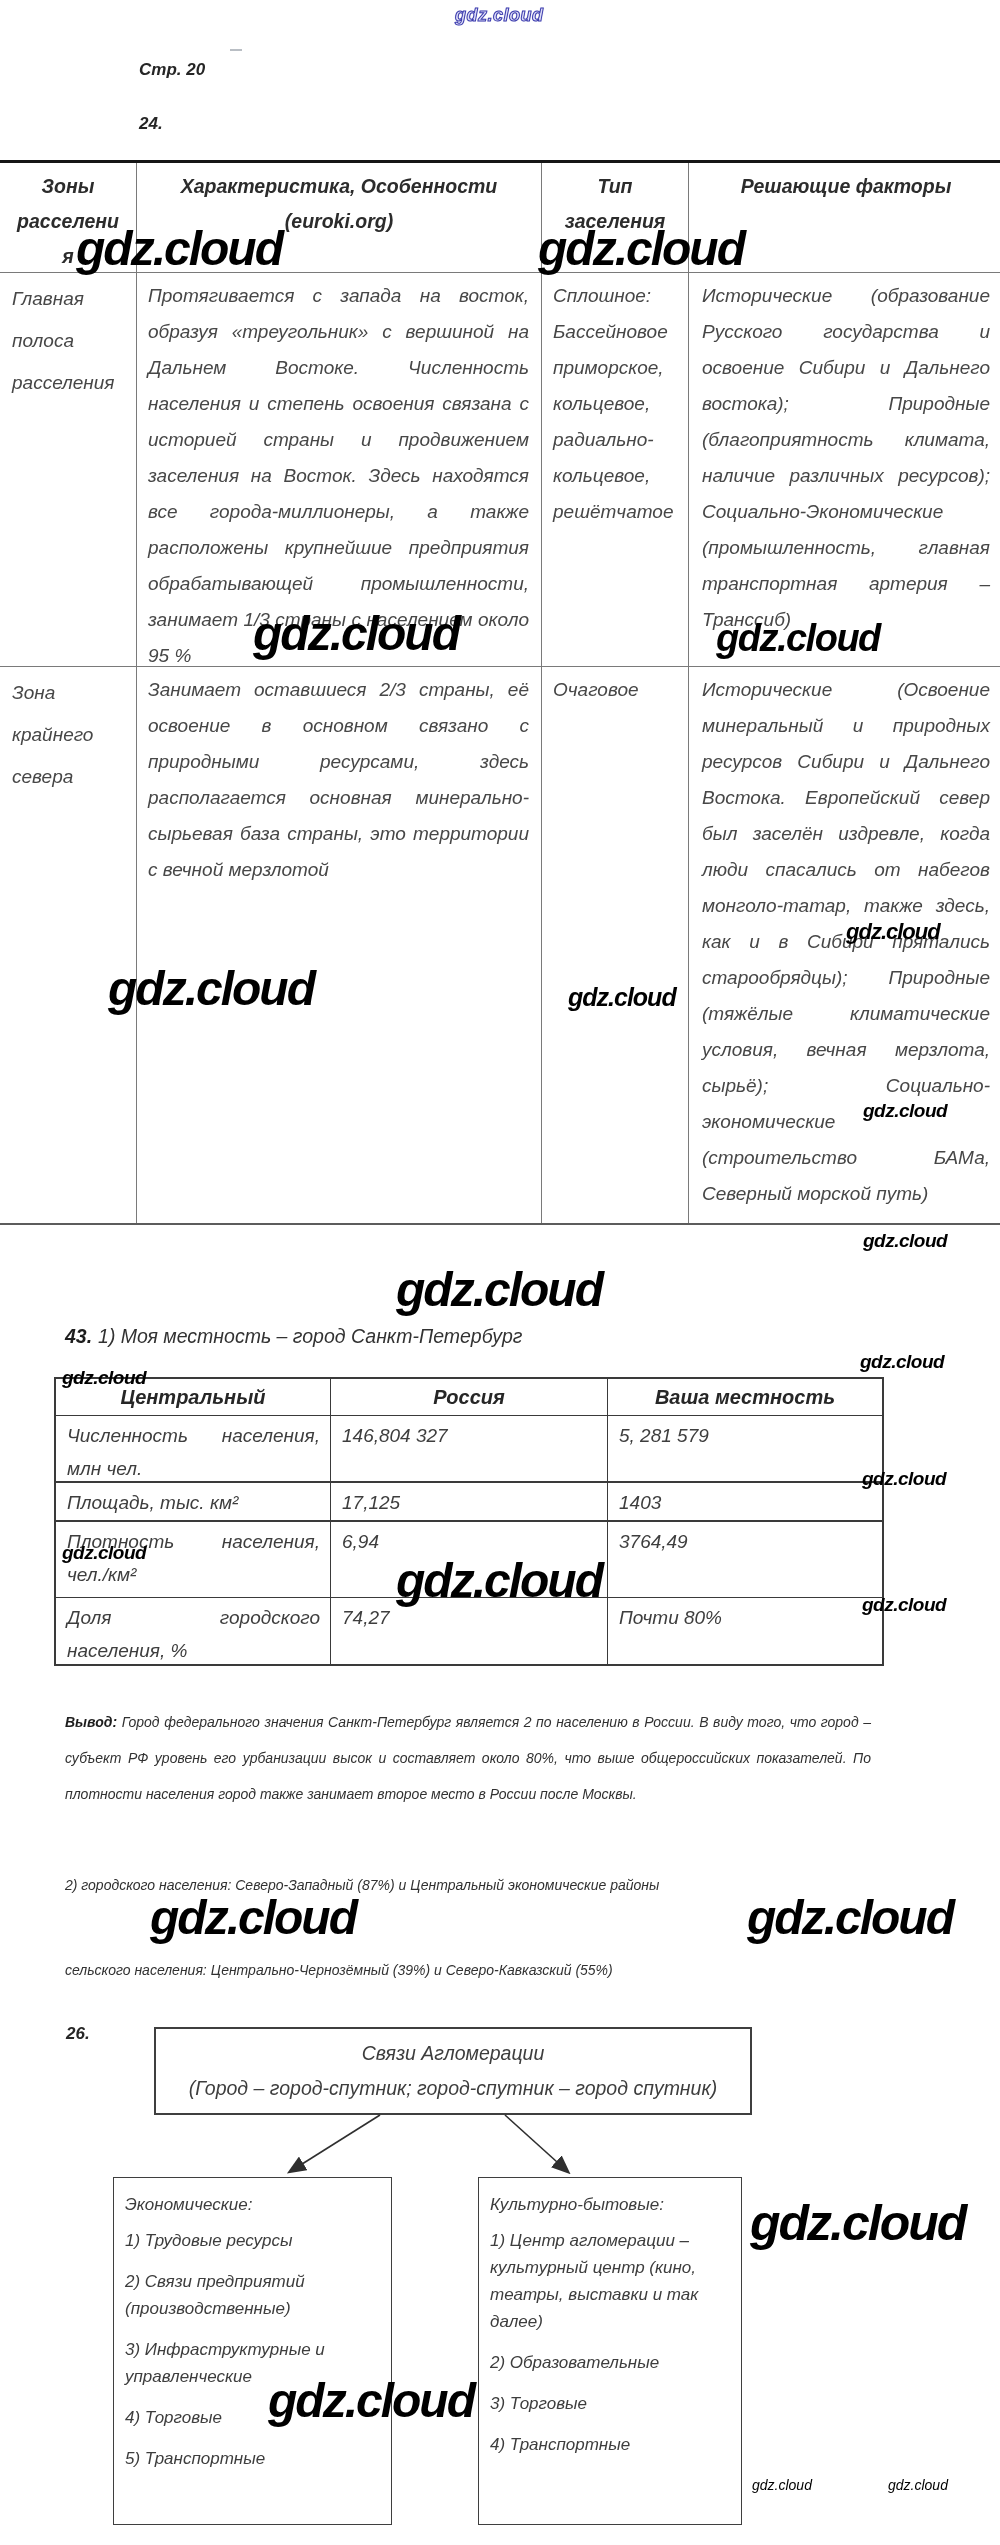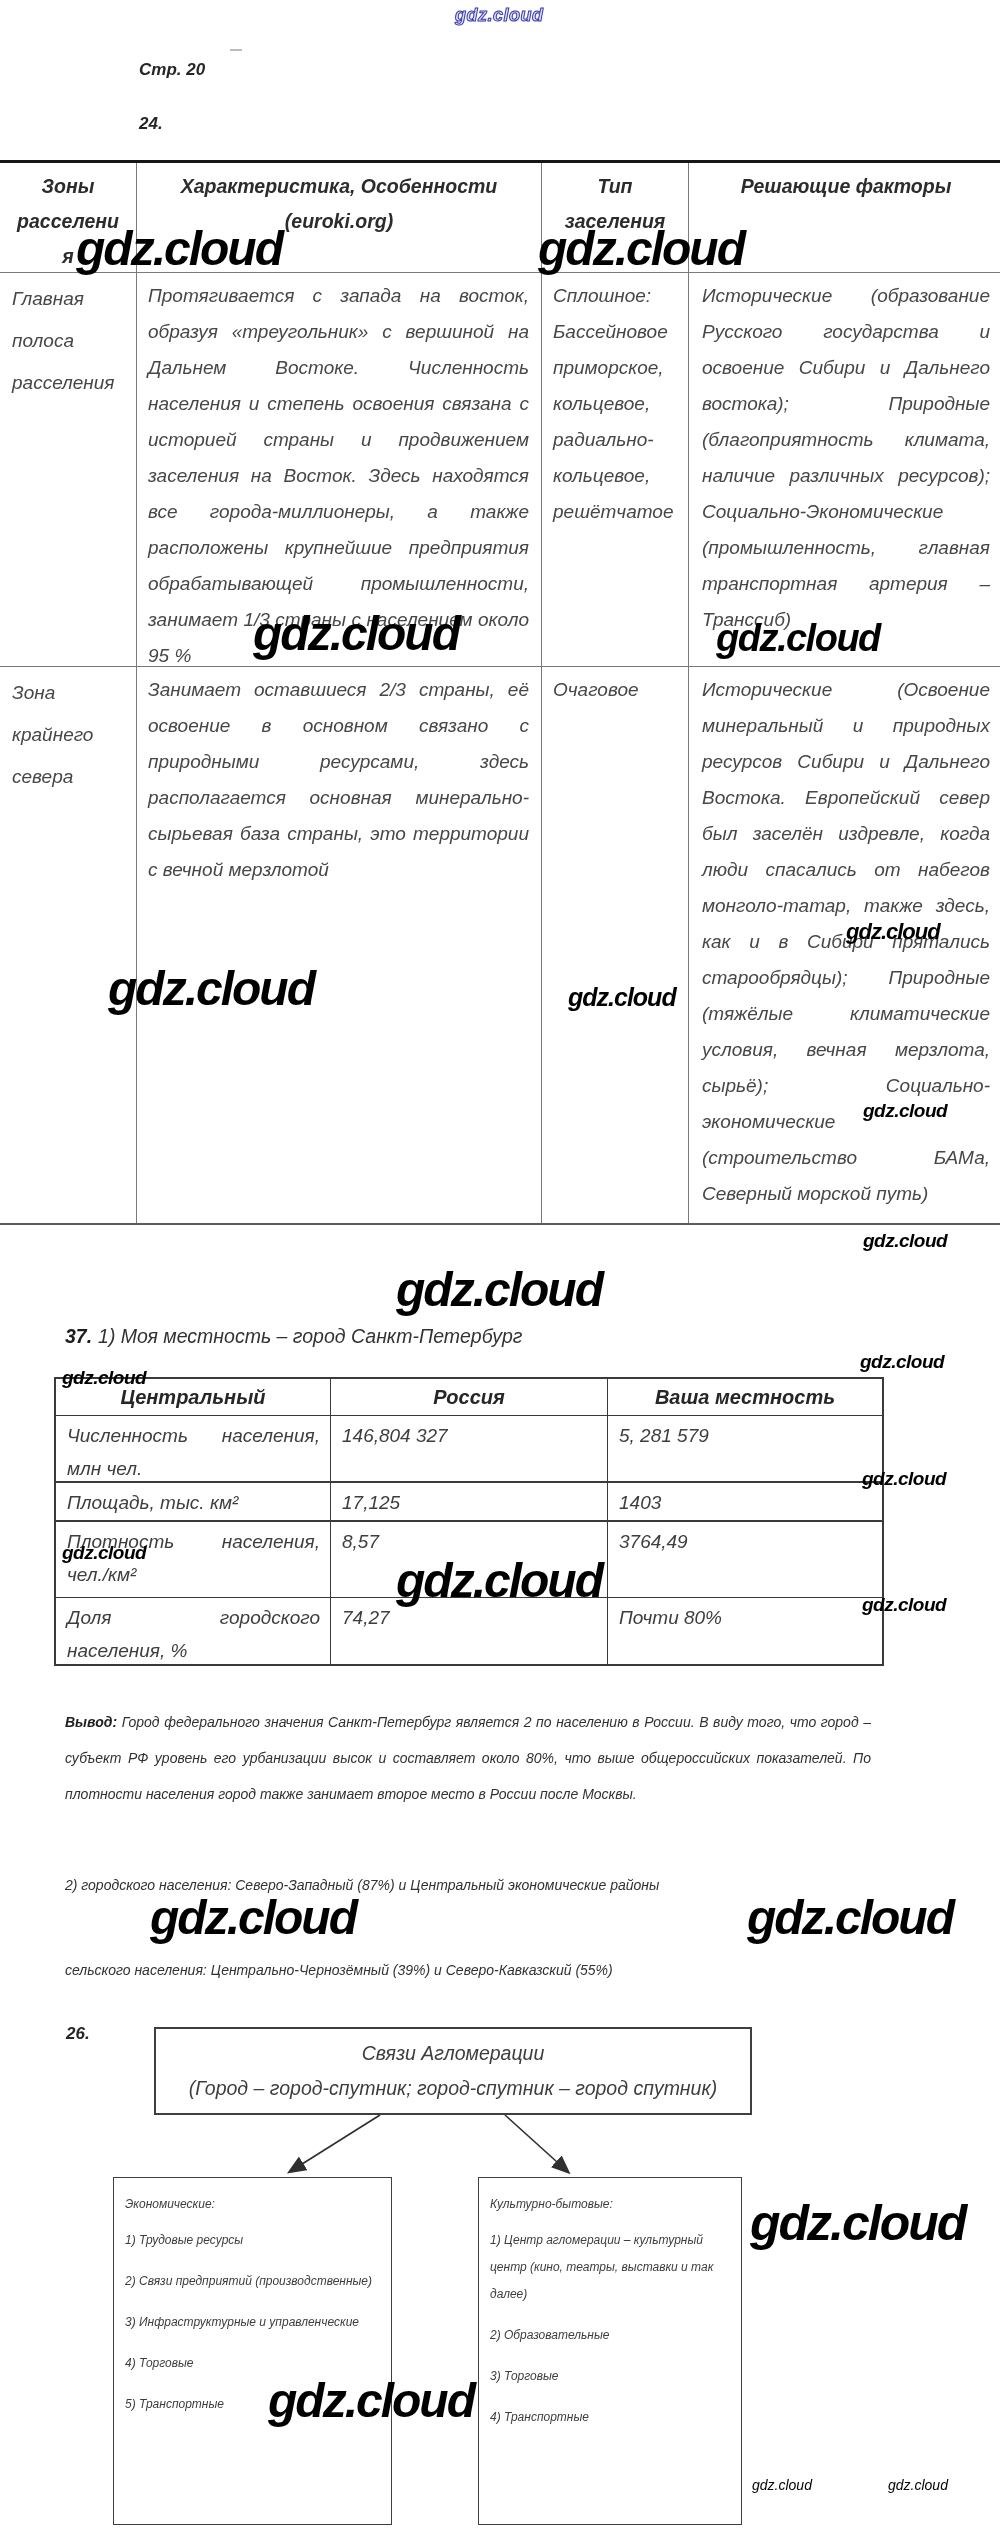--- a/index.html
+++ b/index.html
@@ -58,21 +58,21 @@
   .t25 > div.thick { border-bottom-width:2px; }
   .t25 .hd { font-weight:700; color:#262626; text-align:center; font-size:20px; line-height:34px; padding-top:1px; }
   .t25 .lab { text-align:justify; line-height:33px; padding:3px 10px 0 11px; }
   .t25 .val { line-height:32px; padding:4px 10px 0 11px; }
   
   .dbox { position:absolute; border:2px solid #3f3f3f; box-sizing:border-box; background:#fff; color:#3d3d3d; }
   .box-root {
     left:154px; top:2027px; width:598px; height:88px; text-align:center;
     display:flex; flex-direction:column; justify-content:space-evenly; font-size:19.5px;
   }
-  .box-side { padding:13px 11px 0 11px; font-size:12px; line-height:27px; }
+  .box-side { padding:13px 11px 0 11px; font-size:17px; line-height:27px; }
   .box-left  { left:113px; top:2177px; width:279px; height:348px; border-width:1.5px; }
   .box-right { left:478px; top:2177px; width:264px; height:348px; border-width:1.5px; }
   .box-side .bt { margin-bottom:9px; }
   .box-side .it { margin-bottom:14px; }
   .arrows { position:absolute; left:0; top:2113px; width:1000px; height:66px; }
 </style>
 </head>
 <body>
 
 <div class="page">
@@ -119,38 +119,38 @@
   <span class="wm wm-b48" style="left:253px;top:610px">gdz.cloud</span>
   <span class="wm wm-b38" style="left:716px;top:619px">gdz.cloud</span>
   <span class="wm wm-b48" style="left:108px;top:965px">gdz.cloud</span>
   <span class="wm wm-b22" style="left:846px;top:921px">gdz.cloud</span>
   <span class="wm wm-b25" style="left:568px;top:985px">gdz.cloud</span>
   <span class="wm wm-s19" style="left:863px;top:1101px">gdz.cloud</span>
   <span class="wm wm-s19" style="left:863px;top:1231px">gdz.cloud</span>
   <span class="wm wm-b48" style="left:396px;top:1266px">gdz.cloud</span>
 
   <div class="abs" style="left:65px;top:1325px;font-size:19.5px;color:#323232">
-    <span class="b" style="font-weight:700;color:#1d1d1d;margin-right:6px">37.</span><span>1) Моя местность – город Санкт-Петербург</span>
+    <span class="b" style="font-weight:700;color:#1d1d1d;margin-right:6px">43.</span><span>1) Моя местность – город Санкт-Петербург</span>
   </div>
 
   <div class="t25">
     <div class="hd">Центральный</div>
     <div class="hd">Россия</div>
     <div class="hd lastcol">Ваша местность</div>
 
     <div class="lab thick">Численность населения, млн чел.</div>
     <div class="val thick">146,804 327</div>
     <div class="val thick lastcol">5, 281 579</div>
 
     <div class="lab thick">Площадь, тыс. км²</div>
     <div class="val thick">17,125</div>
     <div class="val thick lastcol">1403</div>
 
     <div class="lab">Плотность населения, чел./км²</div>
-    <div class="val">8,57</div>
+    <div class="val">6,94</div>
     <div class="val lastcol">3764,49</div>
 
     <div class="lab lastrow">Доля городского населения, %</div>
     <div class="val lastrow">74,27</div>
     <div class="val lastcol lastrow">Почти 80%</div>
   </div>
 
   <span class="wm wm-s19" style="left:62px;top:1368px">gdz.cloud</span>
   <span class="wm wm-s19" style="left:860px;top:1352px">gdz.cloud</span>
   <span class="wm wm-s19" style="left:862px;top:1469px">gdz.cloud</span>

